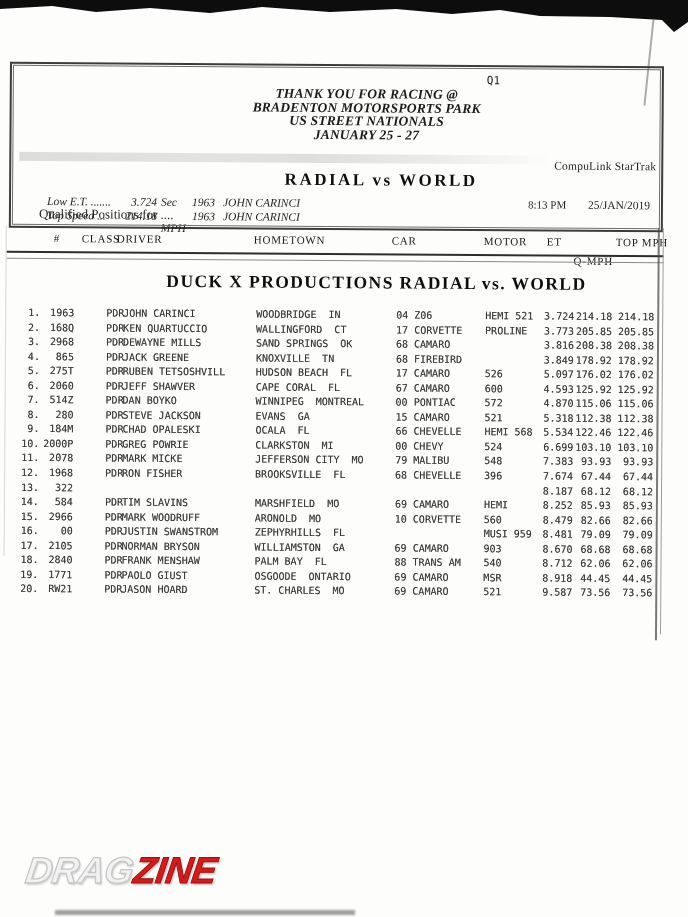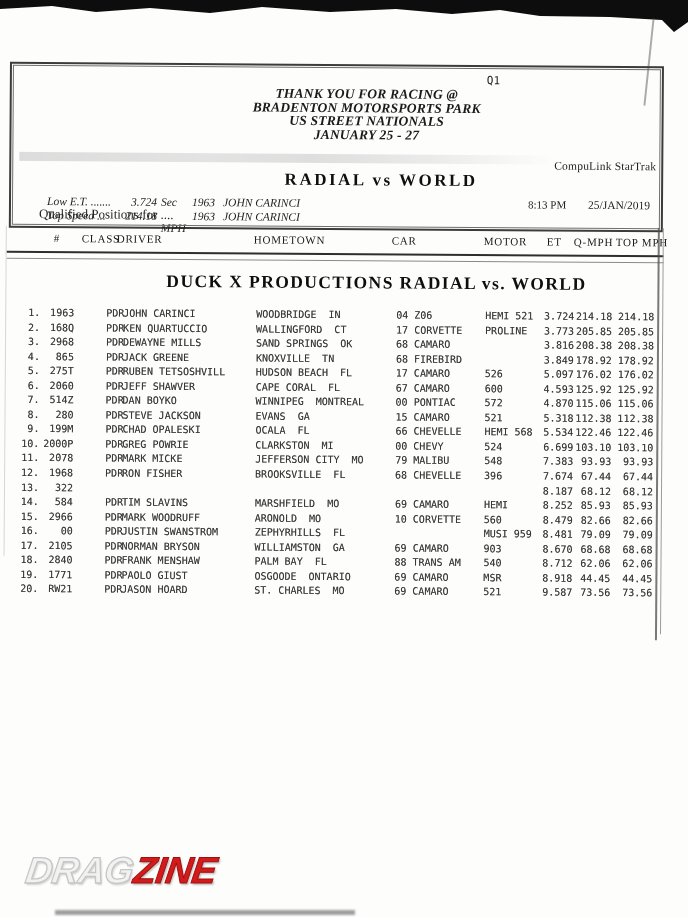--- a/index.html
+++ b/index.html
@@ -55,21 +55,21 @@
   .sc1{left:181px;top:131px;}
   .sc2{left:181px;top:145px;}
   .sd1{left:212px;top:131px;}
   .sd2{left:212px;top:145px;}
   .ptime{left:517px;top:131px;font-size:11px;color:#1f1f1f;}
   .pdate{left:577px;top:131px;font-size:11.5px;color:#1f1f1f;}
 
   
   .col-h{top:232px;font-size:11px;letter-spacing:.8px;color:#191919;font-weight:500;}
   .ch1{left:55px;}  .ch2{left:83px;}  .ch3{left:118px;} .ch4{left:255px;}
-  .ch5{left:393px;} .ch6{left:485px;} .ch7{left:548px;} .ch8{left:575px;} .ch9{left:617px;}
+  .ch5{left:393px;} .ch6{left:485px;} .ch7{left:548px;} .ch8{left:575px;margin-top:19px;} .ch9{left:617px;}
   .rule{left:8px;width:657px;height:5px;border-top:2px solid #2e2e2e;border-bottom:1px solid #8a8a8a;}
   .rule-bottom{top:251px;}
 
   .duckx{left:68px;top:270px;width:620px;text-align:center;font-weight:700;
     font-size:17.5px;letter-spacing:1.4px;color:#0e0e0e;}
 
   
   .rows{left:12px;top:306px;width:648px;}
   .row{display:grid;grid-template-columns:30px 34px 46px 133px 140px 89px 58px 34px 38px 42px;
     height:14.55px;line-height:14.55px;
@@ -247,21 +247,21 @@
     <span class="c-home">EVANS  GA</span>
     <span class="c-car">15 CAMARO</span>
     <span class="c-motor">521</span>
     <span class="c-et">5.318</span>
     <span class="c-q">112.38</span>
     <span class="c-top">112.38</span>
   </div>
 
   <div class="row">
     <span class="c-pos">9.</span>
-    <span class="c-num">199M</span>
+    <span class="c-num">184M</span>
     <span class="c-class">PDR</span>
     <span class="c-driver">CHAD OPALESKI</span>
     <span class="c-home">OCALA  FL</span>
     <span class="c-car">66 CHEVELLE</span>
     <span class="c-motor">HEMI 568</span>
     <span class="c-et">5.534</span>
     <span class="c-q">122.46</span>
     <span class="c-top">122.46</span>
   </div>
 

